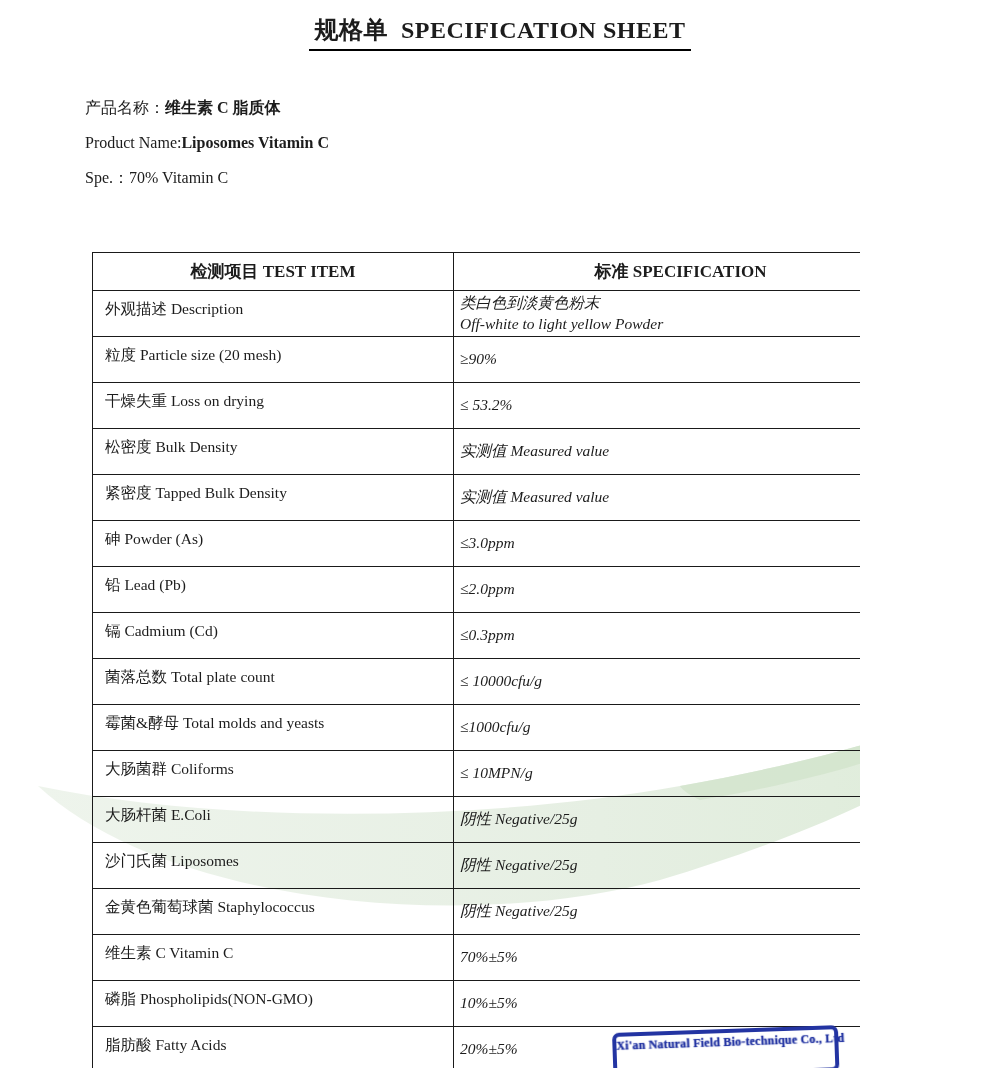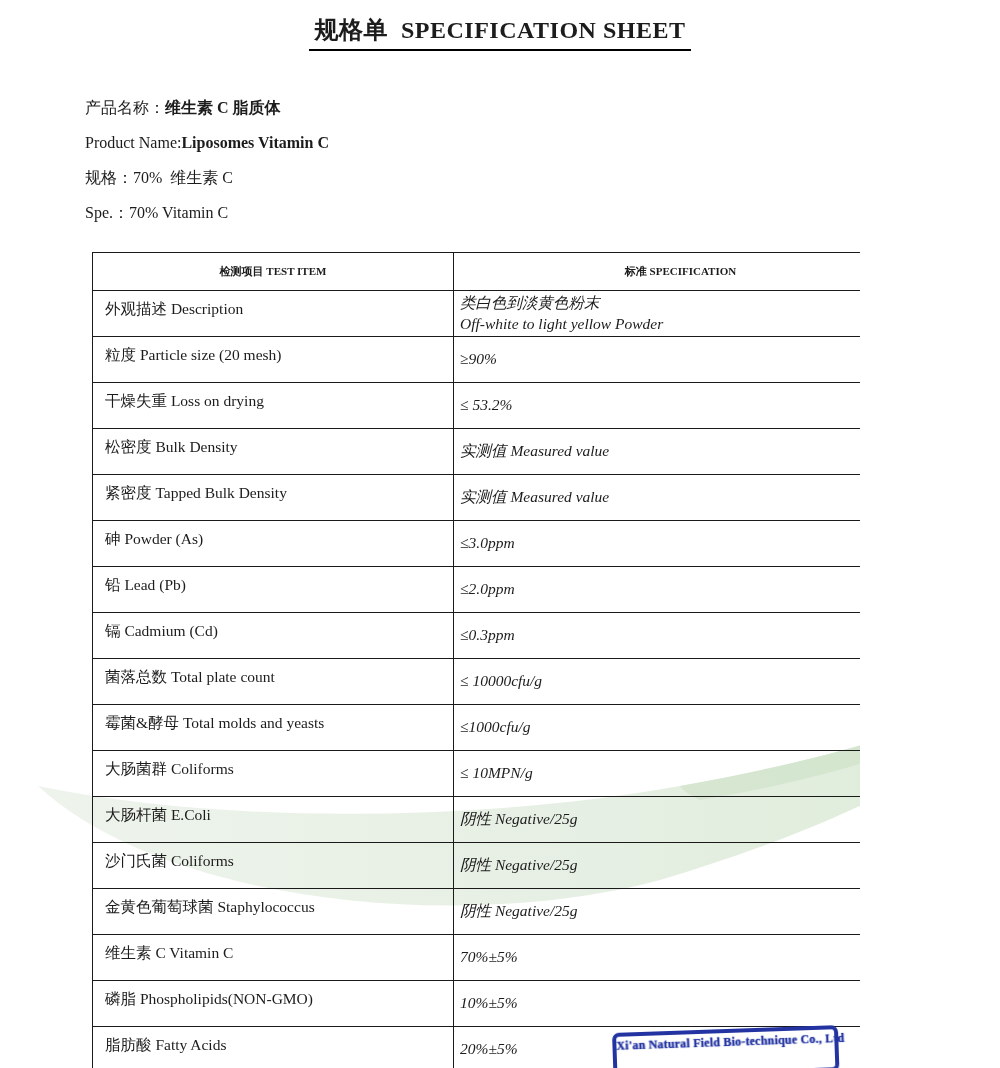--- a/index.html
+++ b/index.html
@@ -64,21 +64,21 @@
     z-index: 1;
     background: transparent;
   }
   .spec-table th, .spec-table td {
     border: 1.6px solid #1a1a1a;
     font-size: 15.5px;
     background: transparent;
   }
   .spec-table th {
     height: 35px;
-    font-size: 11px;
+    font-size: 17px;
     font-weight: bold;
     text-align: center;
   }
   .spec-table td.item-cell {
     width: 340px;
     text-align: left;
     padding: 0 8px 8px 12px;
     height: 37px;
   }
   .spec-table td.spec-cell {
@@ -138,21 +138,20 @@
              C 690 795, 682 790, 680 786 Z" fill="#d2e4cc" opacity="0.8"></path>
   </svg>
 
   <div class="title-wrap">
     <span class="title">规格单  SPECIFICATION SHEET</span>
   </div>
 
   <div class="info-block">
     <p class="info-line"><span>产品名称：</span><span class="val-bold">维生素 C 脂质体</span></p>
     <p class="info-line"><span>Product Name:</span><span class="val-bold">Liposomes Vitamin C</span></p>
-    <p class="info-line"><span>规格：</span><span>70%  维生素 C</span></p>
     <p class="info-line"><span>Spe.：</span><span>70% Vitamin C</span></p>
   </div>
 
   <table class="spec-table">
     <thead>
       <tr>
         <th>检测项目  TEST ITEM</th>
         <th>标准 SPECIFICATION</th>
       </tr>
     </thead>
@@ -224,21 +223,21 @@
             <div>≤ 10MPN/g</div>
           </td>
         </tr>
         <tr>
           <td class="item-cell">大肠杆菌 E.Coli</td>
           <td class="spec-cell">
             <div>阴性 Negative/25g</div>
           </td>
         </tr>
         <tr>
-          <td class="item-cell">沙门氏菌 Coliforms</td>
+          <td class="item-cell">沙门氏菌 Liposomes</td>
           <td class="spec-cell">
             <div>阴性 Negative/25g</div>
           </td>
         </tr>
         <tr>
           <td class="item-cell">金黄色葡萄球菌 Staphylococcus</td>
           <td class="spec-cell">
             <div>阴性 Negative/25g</div>
           </td>
         </tr>

